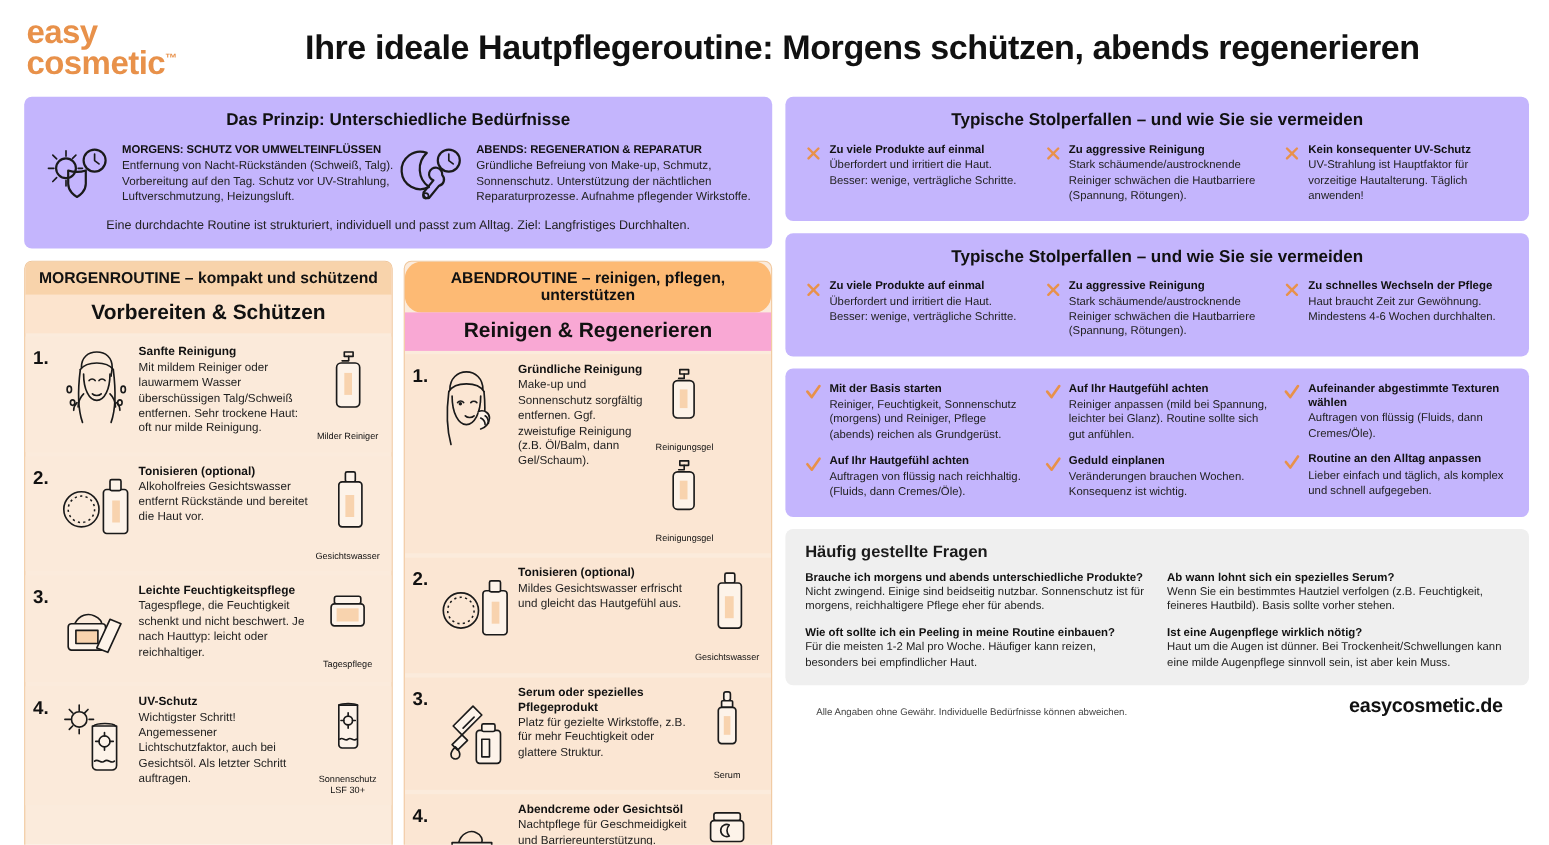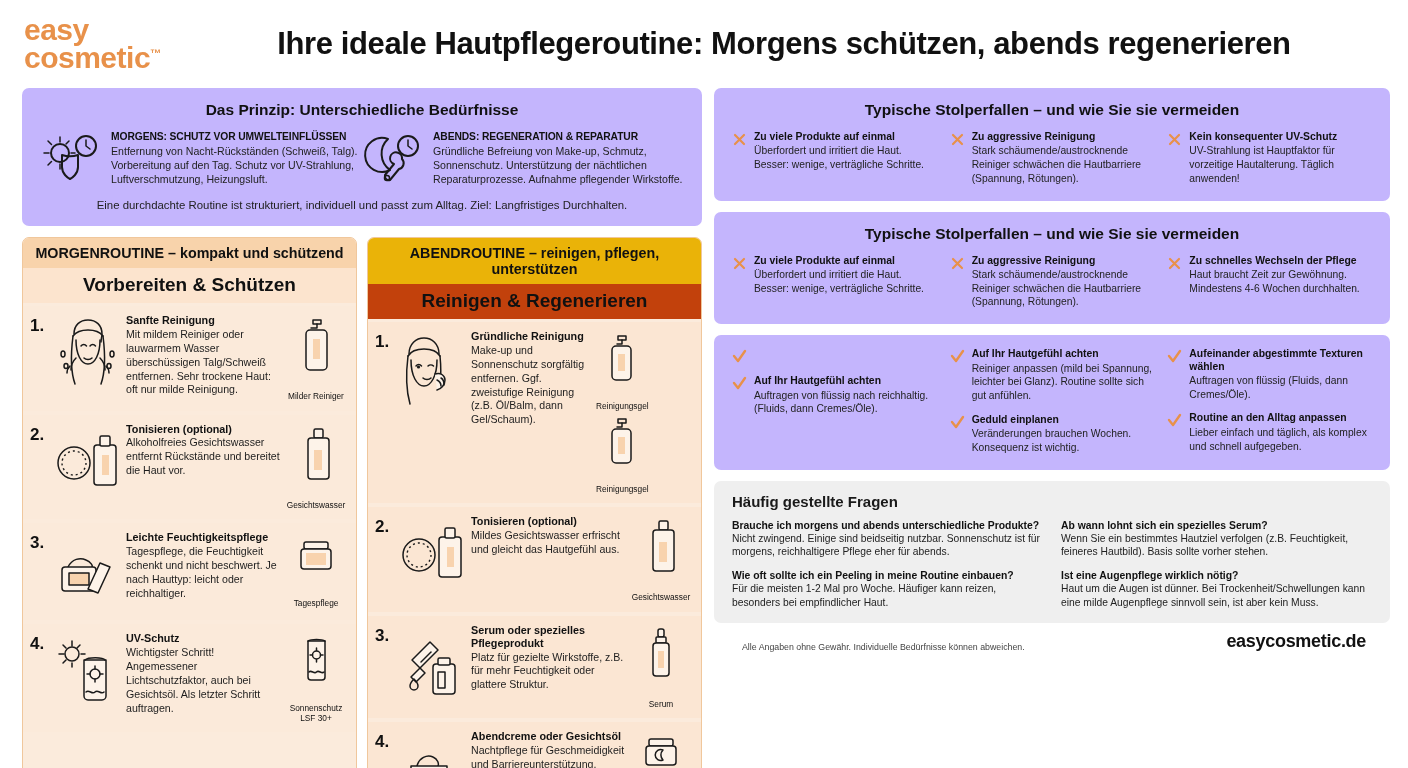--- a/index.html
+++ b/index.html
@@ -79,27 +79,27 @@
     width: 335px; flex: 0 0 335px;
     border-radius: 7px; overflow: hidden;
     border: 1px solid #F0C79C;
     background: #FBEBDC;
   }
   .routine-head {
     text-align: center; font-weight: 700; font-size: 14.3px;
     padding: 7px 4px; color: #111;
   }
   .routine.morning .routine-head { background: #F8D3AB; }
-  .routine.evening .routine-head { background: #eab308; }
+  .routine.evening .routine-head { background: #fdba74; border-radius: 15px; }
   .routine-sub {
     text-align: center; font-weight: 700; font-size: 19px;
     padding: 6px 4px 7px; color: #111;
   }
   .routine.morning .routine-sub { background: #FCE4CE; }
-  .routine.evening .routine-sub { background: #c2410c; }
+  .routine.evening .routine-sub { background: #f9a8d4; }
 
   .steps { padding: 3px 0 5px; }
   .step {
     display: flex; align-items: flex-start;
     background: #FBEADA;
     padding: 8px 9px 9px 7px;
     margin: 0 0 4px 0;
     min-height: 92px;
   }
   .routine.evening .step { background: #FBE6D3; }
@@ -586,20 +586,24 @@
 
       <div class="gray-card">
         <div class="three">
           <div>
             <div class="bullet">
               <div class="bullet-mark">
                 <svg width="15" height="15" viewBox="0 0 15 15">
                     <path class="ckmark" d="M2 7l4 5 7-10"></path>
                   </svg>
               </div>
+              <div class="bullet-txt">
+                <div class="b-head">Mit der Basis starten</div>
+                <div class="b-body">Reiniger, Feuchtigkeit, Sonnenschutz (morgens) und Reiniger, Pflege (abends) reichen als Grundgerüst.</div>
+              </div>
             </div>
             <div class="bullet">
               <div class="bullet-mark">
                 <svg width="15" height="15" viewBox="0 0 15 15">
                     <path class="ckmark" d="M2 7l4 5 7-10"></path>
                   </svg>
               </div>
               <div class="bullet-txt">
                 <div class="b-head">Auf Ihr Hautgefühl achten</div>
                 <div class="b-body">Auftragen von flüssig nach reichhaltig. (Fluids, dann Cremes/Öle).</div>

